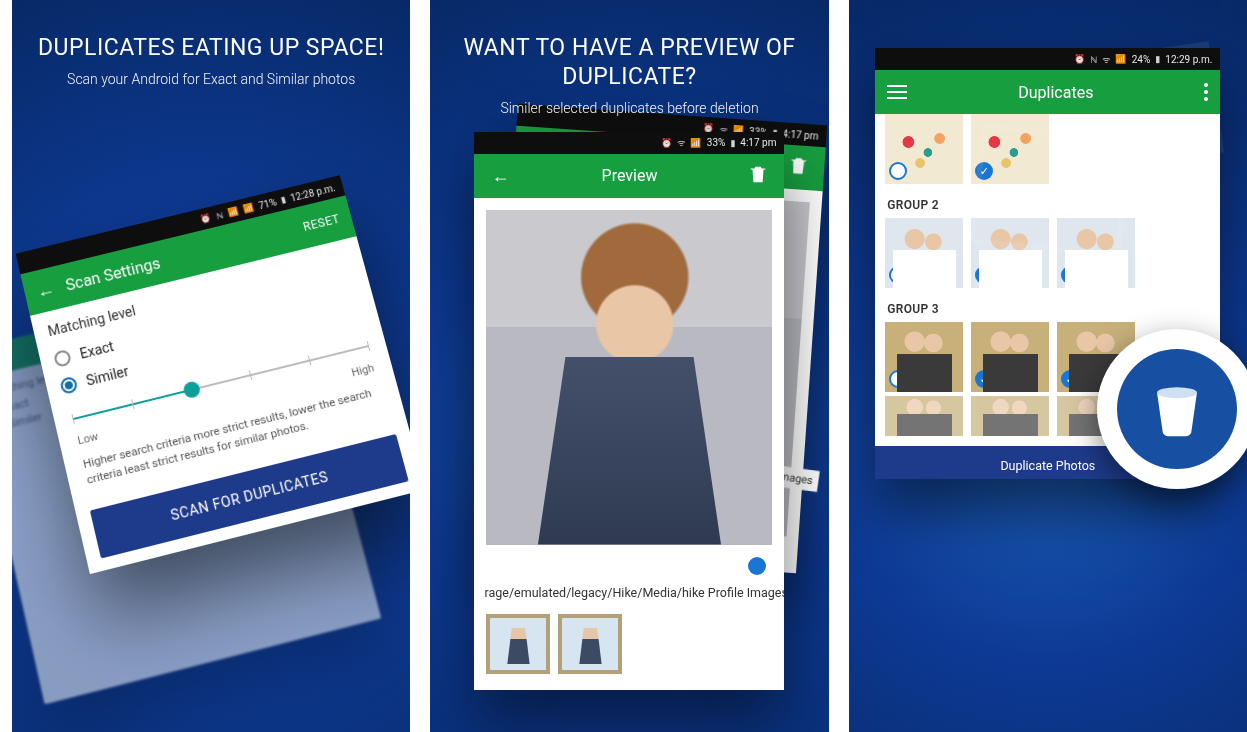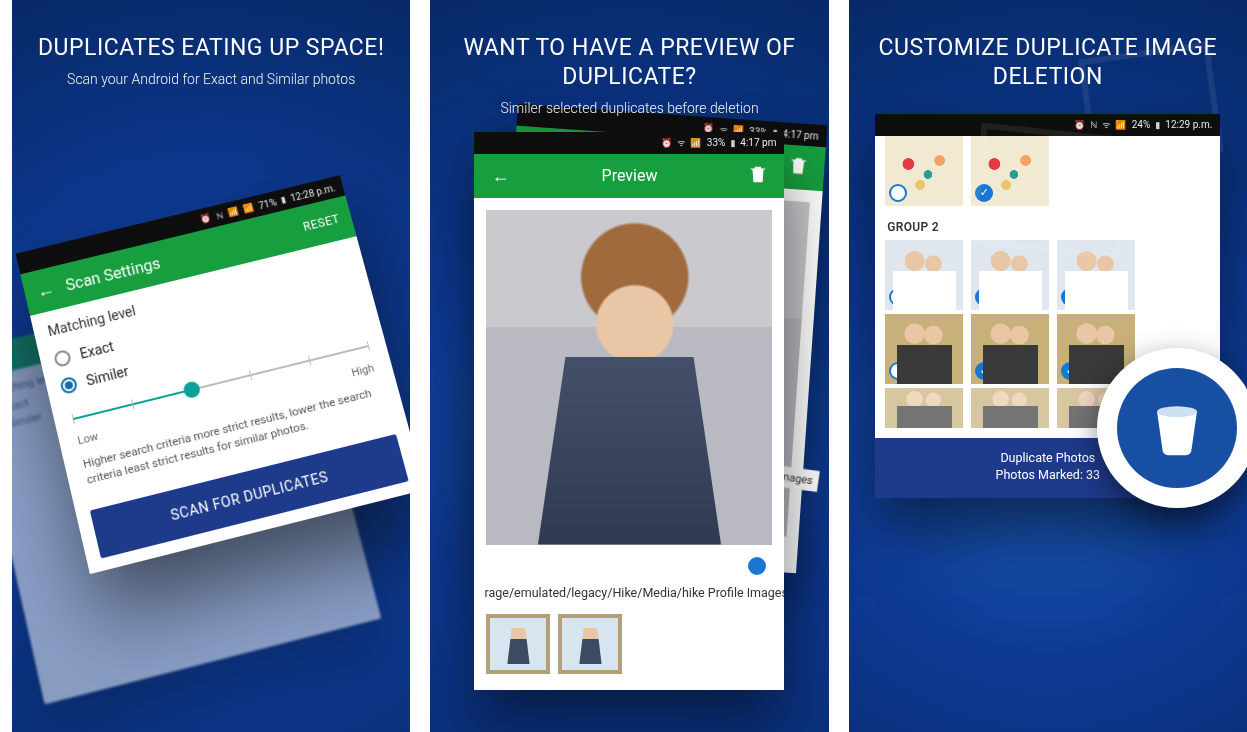--- a/index.html
+++ b/index.html
@@ -215,21 +215,21 @@
      radial-gradient(circle at 38% 28%, #e9c7a6 0 14%, transparent 15%),
      radial-gradient(circle at 62% 30%, #e9c7a6 0 13%, transparent 14%),
      linear-gradient(#c7b07a,#c7b07a);
   }
   .gthumb.pair::after{
     content:""; position:absolute; left:15%; right:15%; top:45%; bottom:0;
     background:#3a3a3a;
   }
   .footer-bar {
     background:#1e3a8a; color:#fff; text-align:center; font-size:12.5px;
-    padding:10px 0 14px; margin-top:6px;
+    padding:10px 0 4px; margin-top:6px;
   }
   .footer-bar div { margin:2px 0; }
 
   .fab {
     position:absolute; right:-10px; bottom:-10px; width:160px; height:160px; border-radius:50%;
     background:#fff; box-shadow:0 10px 30px rgba(0,0,0,.45);
     display:flex; align-items:center; justify-content:center; z-index:8;
   }
   .fab-inner {
     width:120px; height:120px; border-radius:50%; background:#174fa3;
@@ -384,34 +384,48 @@
       <div class="thumb-row">
         <div class="thumb"></div>
         <div class="thumb"></div>
       </div>
     </div>
   </div>
 </div>
 
 <div class="panel bg-frames">
   <div class="panel-head">
-    <h1>CUSTOMIZE DUPLICATE IMAGE DELETION</h1>
   </div>
 
   <div class="panel3-stage">
     <div class="dup-card">
       <div class="android-status">
         <span class="icon">⏰</span>
         <span class="icon">ℕ</span>
         <span class="icon">ᯤ</span>
         <span class="icon">📶</span>
         <span>24%</span>
         <span class="icon">▮</span>
         <span>12:29 p.m.</span>
       </div>
+      <div class="app-bar space">
+        <div class="hamburger">
+            <span></span>
+            <span></span>
+            <span></span>
+          </div>
+        <div class="spacer"></div>
+        <span class="bar-title" style="flex:0">Duplicates</span>
+        <div class="spacer"></div>
+        <div class="kebab">
+            <i></i>
+            <i></i>
+            <i></i>
+          </div>
+      </div>
 
       <div class="thumb-grid">
         <div class="gthumb candy nochk">
             <span class="chk"></span>
           </div>
         <div class="gthumb candy">
             <span class="chk">✓</span>
           </div>
       </div>
 
@@ -421,40 +435,40 @@
             <span class="chk"></span>
           </div>
         <div class="gthumb couple">
             <span class="chk">✓</span>
           </div>
         <div class="gthumb couple">
             <span class="chk">✓</span>
           </div>
       </div>
 
+      <div class="group-label">GROUP 3</div>
       <div class="thumb-grid">
         <div class="gthumb pair nochk">
             <span class="chk"></span>
           </div>
         <div class="gthumb pair">
             <span class="chk">✓</span>
           </div>
         <div class="gthumb pair">
             <span class="chk">✓</span>
           </div>
       </div>
       <div class="thumb-grid" style="opacity:.7">
         <div class="gthumb pair" style="height:40px"></div>
         <div class="gthumb pair" style="height:40px"></div>
         <div class="gthumb pair" style="height:40px"></div>
       </div>
 
       <div class="footer-bar">
         <div>Duplicate Photos</div>
-        <div>Photos Marked: 33</div>
       </div>
     </div>
 
     <div class="fab">
       <div class="fab-inner">
         <div class="bucket">
           <svg viewBox="0 0 64 64">
               <path fill="#fff" d="M10 14 h44 l-6 42 a6 6 0 0 1 -6 6 H22 a6 6 0 0 1 -6 -6 Z"></path>
               <ellipse cx="32" cy="14" rx="22" ry="6" fill="#cfe0f4"></ellipse>
             </svg>

